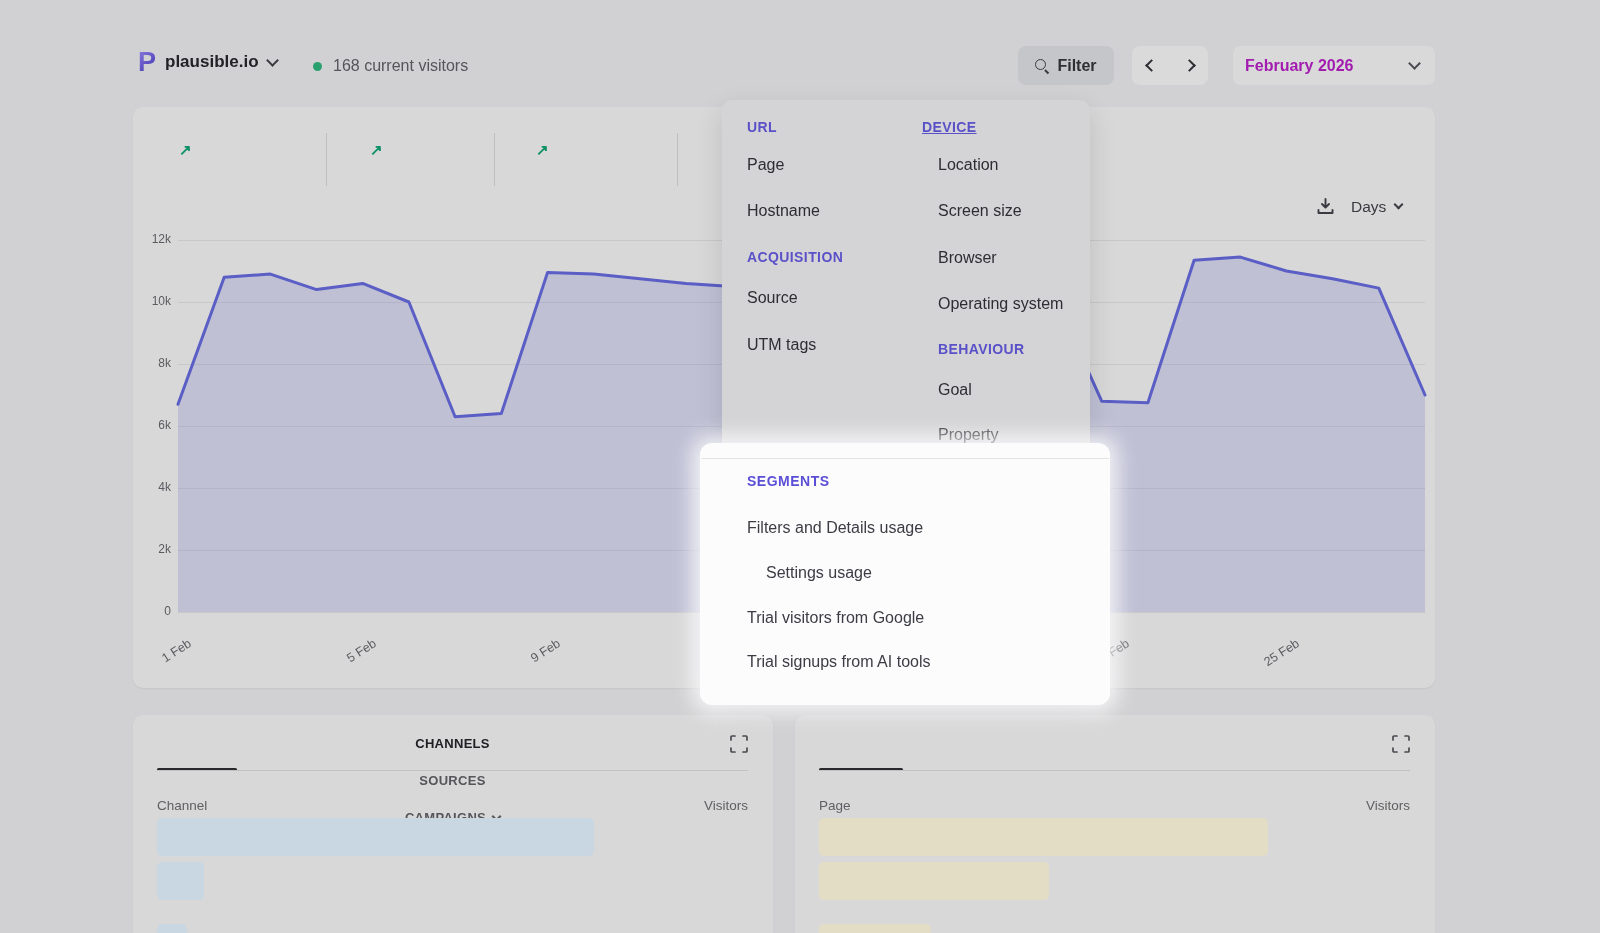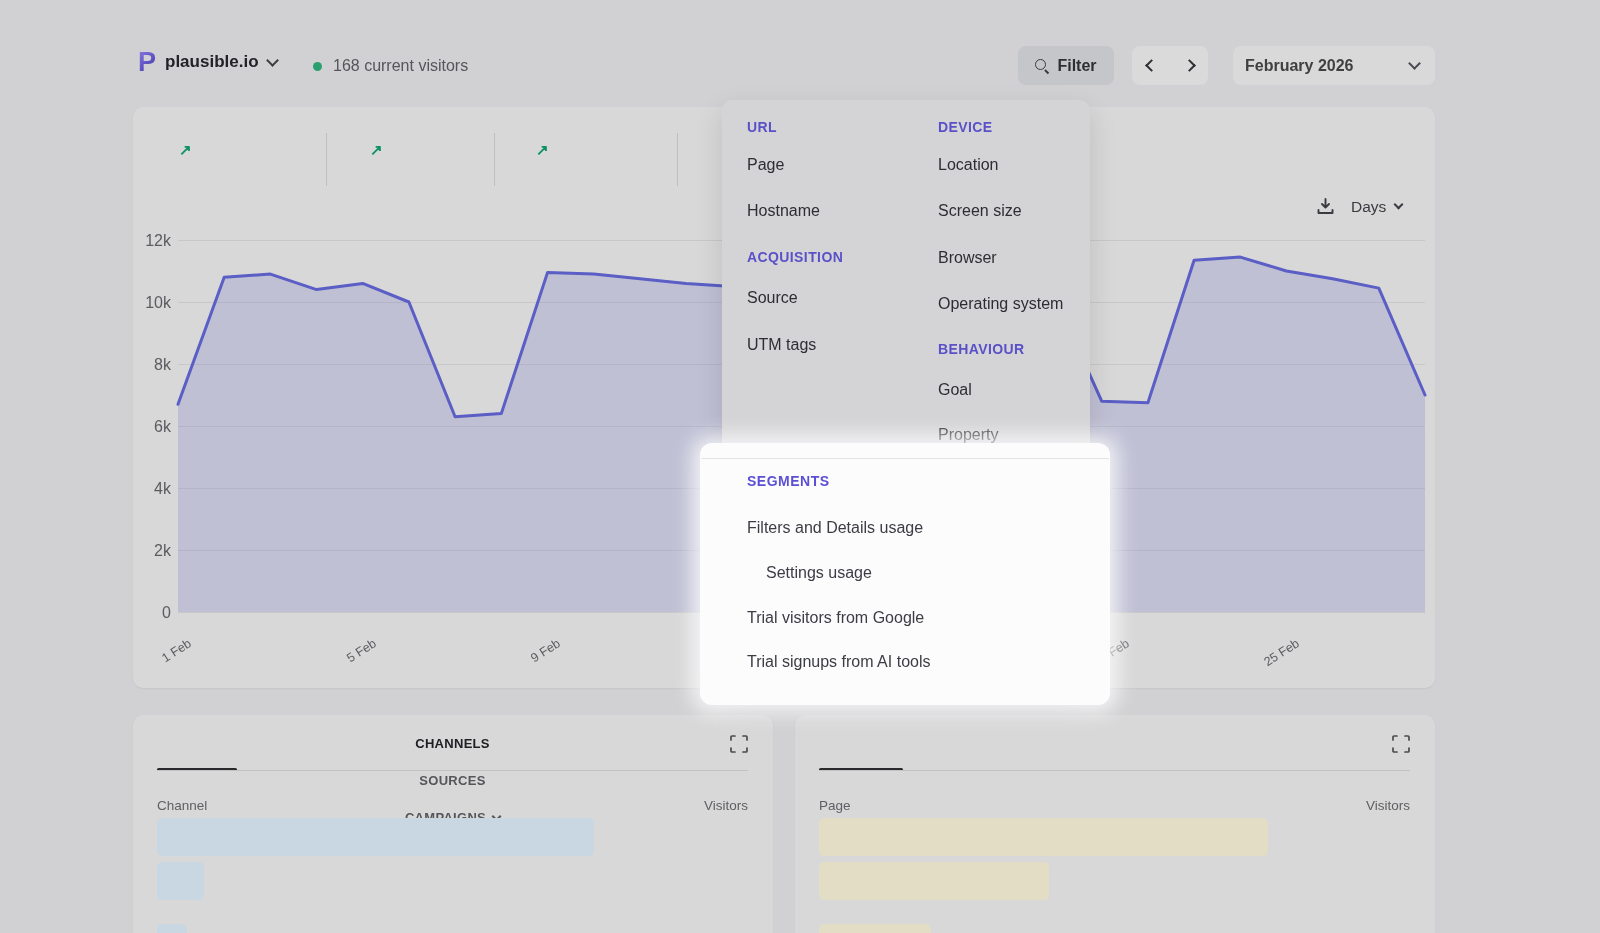--- a/index.html
+++ b/index.html
@@ -18,39 +18,39 @@
   .chev.small{width:5px;height:5px;}
   .site-picker .chev{color:#3c3c41;}
   .current-visitors{position:absolute;left:313px;top:57px;display:flex;align-items:center;gap:11px;font-size:16px;color:#55555a;cursor:pointer;}
   .live-dot{width:9px;height:9px;border-radius:50%;background:#2aa06f;}
   .filter-btn{position:absolute;left:1018px;top:46px;width:96px;height:39px;border:none;border-radius:8px;background:#c5c6c9;display:flex;align-items:center;justify-content:center;gap:8px;font-family:inherit;font-size:16px;color:#2e2e33;cursor:pointer;font-weight:bold;}
   .search-icon{position:relative;width:14px;height:14px;}
   .search-icon::before{content:"";position:absolute;left:0;top:0;width:9px;height:9px;border:1.8px solid #3a3a40;border-radius:50%;}
   .search-icon::after{content:"";position:absolute;left:10px;top:10px;width:5px;height:1.8px;background:#3a3a40;transform:rotate(45deg);transform-origin:left center;}
   .nav-arrows{position:absolute;left:1132px;top:46px;width:76px;height:39px;background:#dadadb;border-radius:8px;display:flex;}
   .nav-arrows button{flex:1;background:none;border:none;color:#2e2e33;cursor:pointer;display:flex;align-items:center;justify-content:center;}
-  .date-picker{position:absolute;left:1233px;top:46px;width:202px;height:39px;background:#d9d9da;border:none;border-radius:8px;display:flex;align-items:center;justify-content:space-between;padding:0 16px 0 12px;font-family:inherit;font-size:16px;font-weight:600;color:#404040;cursor:pointer;}
+  .date-picker{position:absolute;left:1233px;top:46px;width:202px;height:39px;background:#d9d9da;border:none;border-radius:8px;display:flex;align-items:center;justify-content:space-between;padding:0 16px 0 12px;font-family:inherit;font-size:16px;font-weight:600;color:#a21caf;cursor:pointer;}
   .date-picker .chev{color:#4a4a4f;}
 
   
   .main-card{position:absolute;left:133px;top:107px;width:1302px;height:581px;background:#d8d8d9;border-radius:10px;box-shadow:0 1px 2px rgba(0,0,0,.06);}
   .stat{position:absolute;cursor:pointer;}
   .stat-label{font-size:12px;font-weight:700;letter-spacing:.6px;color:#606066;white-space:nowrap;}
   .stat.active .stat-label{color:#4b40bb;text-decoration:underline;text-decoration-thickness:2px;text-underline-offset:5px;}
   .stat-valrow{display:flex;align-items:baseline;gap:12px;margin-top:9px;}
   .stat-value{font-size:27px;font-weight:700;letter-spacing:-.5px;color:#232327;}
   .stat-change{font-size:15px;color:#3f3f45;}
   .stat-change .arrow{color:#0f9168;font-weight:700;margin-right:2px;}
   .stat-change.flat{color:#5c5c62;}
   .stat-divider{position:absolute;width:1px;background:#bfbfc2;}
   .chart-controls{position:absolute;display:flex;align-items:center;gap:16px;color:#3f3f44;}
   .interval-picker{display:flex;align-items:center;gap:9px;font-size:15.5px;cursor:pointer;color:#3a3a40;}
   .dl-icon{cursor:pointer;display:block;}
   .gridline{position:absolute;height:1px;background:#c8c8ca;}
-  .ytick{position:absolute;width:38px;text-align:right;font-size:16px;color:#5b5b60;}
+  .ytick{position:absolute;width:38px;text-align:right;font-size:12px;color:#5b5b60;}
   .xtick{position:absolute;width:70px;text-align:right;font-size:12.5px;color:#5b5b60;transform:rotate(-33deg);transform-origin:right center;white-space:nowrap;}
   #chart-svg{position:absolute;left:45px;top:128px;overflow:visible;}
 
   
   .card{position:absolute;top:715px;width:640px;height:260px;background:#d8d8d9;border-radius:10px;box-shadow:0 1px 2px rgba(0,0,0,.06);}
   #channels-card{left:133px;}
   #pages-card{left:795px;}
   .tabs-row{position:absolute;left:24px;right:25px;top:21px;height:20px;display:flex;gap:22px;align-items:center;flex-direction:column;}
   .tab{font-size:13px;font-weight:700;letter-spacing:.3px;color:#55555a;cursor:pointer;display:flex;align-items:center;gap:7px;white-space:nowrap;}
   .tab.active{color:#202024;}
@@ -249,21 +249,21 @@
       </div>
   </section>
 
   <div class="filter-menu" id="filter-menu">
       <div class="menu-entry menu-heading" style="left: 25px; top: 19px;">URL</div>
       <div class="menu-entry menu-item" style="left: 25px; top: 56px;">Page</div>
       <div class="menu-entry menu-item" style="left: 25px; top: 102px;">Hostname</div>
       <div class="menu-entry menu-heading" style="left: 25px; top: 149px;">ACQUISITION</div>
       <div class="menu-entry menu-item" style="left: 25px; top: 189px;">Source</div>
       <div class="menu-entry menu-item" style="left: 25px; top: 236px;">UTM tags</div>
-      <div class="menu-entry menu-heading" style="left: 216px; top: 19px;">DEVICE</div>
+      <div class="menu-entry menu-heading" style="left: 200px; top: 19px; text-decoration: underline;">DEVICE</div>
       <div class="menu-entry menu-item" style="left: 216px; top: 56px;">Location</div>
       <div class="menu-entry menu-item" style="left: 216px; top: 102px;">Screen size</div>
       <div class="menu-entry menu-item" style="left: 216px; top: 149px;">Browser</div>
       <div class="menu-entry menu-item" style="left: 216px; top: 195px;">Operating system</div>
       <div class="menu-entry menu-heading" style="left: 216px; top: 241px;">BEHAVIOUR</div>
       <div class="menu-entry menu-item" style="left: 216px; top: 281px;">Goal</div>
       <div class="menu-entry menu-item" style="left: 216px; top: 326px;">Property</div>
     </div>
 
   <div class="spotlight">

